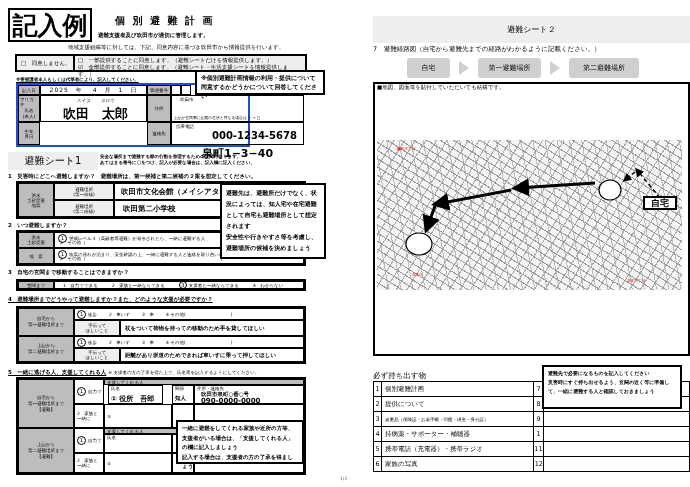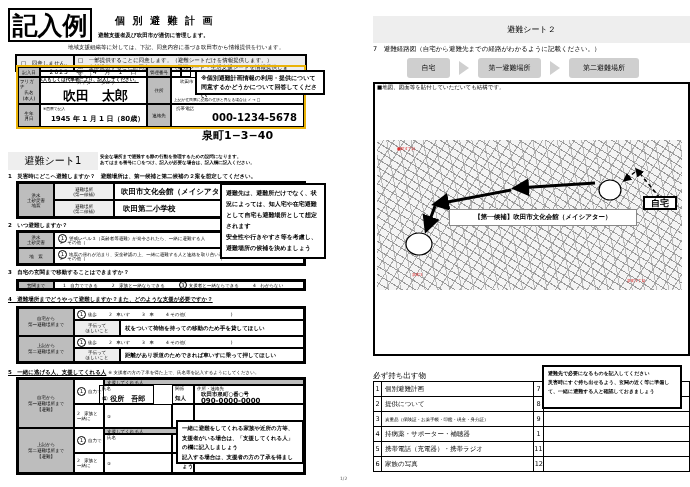--- a/index.html
+++ b/index.html
@@ -38,21 +38,21 @@
 <div class="abs lgray sm" style="left:75px;top:54px;width:232px;height:18px;border:2px solid #000;border-left:none;padding:1px 3px;line-height:7px;">
   <div>□　一部提供することに同意します。（避難シートだけを情報提供します。）</div>
   <div>☑　全部提供することに同意します。（避難シート・生活支援シートを情報提供します。）</div>
 </div>
 <div class="abs callout" style="left:195px;top:70px;width:130px;height:25px;font-size:6px;line-height:9px;padding:1px 4px;">
   <div>※個別避難計画情報の利用・提供について</div>
   <div>同意するかどうかについて回答してください</div>
 </div>
 <div class="abs bold tiny" style="left:16px;top:77px;text-decoration:underline;">※要援護者本人もしくは代筆者により、記入してください。</div>
 
-<div class="abs" style="left:16px;top:65px;width:290px;height:64px;border:2px solid #eab308;">
+<div class="abs" style="left:16px;top:83px;width:234px;height:64px;border:2px solid #1d4ed8;">
   <div class="abs gray center tiny b" style="left:0;top:0;width:22px;height:10px;">記入日</div>
   <div class="abs center b" style="left:22px;top:0;width:107px;height:10px;font-size:6px;letter-spacing:1px;">2025　年　 4　月　1　日</div>
   <div class="abs gray center tiny b" style="left:129px;top:0;width:24px;height:10px;">管理番号</div>
   <div class="abs b" style="left:153px;top:0;width:10px;height:10px;"></div>
   <div class="abs b" style="left:163px;top:0;width:10px;height:10px;"></div>
 
   <div class="abs gray b" style="left:0;top:10px;width:22px;height:27px;">
     <div class="tiny" style="padding:1px;">フリガナ</div>
     <div class="tiny center" style="white-space:pre;line-height:6px;">氏名
 (本人)</div>
@@ -64,24 +64,20 @@
   </div>
   <div class="abs gray center tiny b" style="left:129px;top:10px;width:24px;height:27px;">住所</div>
   <div class="abs b" style="left:153px;top:10px;width:133px;height:27px;">
     <span class="abs tiny" style="left:8px;top:1px;">吹田市</span>
     <span class="abs bold" style="left:30px;top:2px;font-size:11px;margin-top:48px;">泉町1−3−40</span>
     <span class="abs" style="left:2px;top:19px;font-size:3.8px;">上記が住民票に記載の住所と異なる場合は ✓ → □</span>
   </div>
 
   <div class="abs gray center tiny b" style="left:0;top:37px;width:22px;height:23px;white-space:pre;">生年
 月日</div>
-  <div class="abs b" style="left:22px;top:37px;width:107px;height:23px;">
-    <span class="abs" style="left:2px;top:1px;font-size:3.8px;">※西暦で記入</span>
-    <span class="abs bold" style="left:10px;top:9px;font-size:7px;">1945 年 1 月 1 日（80歳）</span>
-  </div>
   <div class="abs gray center tiny b" style="left:129px;top:37px;width:24px;height:23px;">連絡先</div>
   <div class="abs b" style="left:153px;top:37px;width:133px;height:23px;">
     <span class="abs tiny" style="left:4px;top:1px;">携帯電話</span>
     <span class="abs bold" style="left:40px;top:7px;font-size:10px;">000-1234-5678</span>
   </div>
 </div>
 
 <div class="abs lgray center" style="left:8px;top:152px;width:90px;height:18px;font-size:10px;">避難シート1</div>
 <div class="abs bold tiny" style="left:100px;top:154px;line-height:6px;">
   <div>安全な場所まで避難する際の行動を整理するための設問になります。</div>
@@ -162,21 +158,21 @@
   <div class="abs gray center tiny b" style="left:0;top:0;width:56px;height:49px;white-space:pre;line-height:6px;">自宅から
 第一避難場所まで
 【避難】</div>
   <div class="abs b tiny vc" style="left:56px;top:0;width:30px;height:25px;padding-left:2px;">
       <span class="circ">1</span>
       <span>自力で</span>
     </div>
   <div class="abs b tiny vc" style="left:56px;top:25px;width:30px;height:24px;padding-left:2px;white-space:pre;line-height:5px;">2　家族と
 一緒に</div>
   <div class="abs gray tiny b" style="left:86px;top:0;width:200px;height:6px;padding-left:2px;line-height:5px;">支援してくれる人</div>
-  <div class="abs b" style="left:81px;top:6px;width:55px;height:19px;">
+  <div class="abs b" style="left:90px;top:6px;width:55px;height:19px;">
     <span class="abs tiny" style="left:2px;top:0;">氏名</span>
     <span class="abs bold" style="left:2px;top:8px;font-size:7px;">① 役所　吾郎</span>
   </div>
   <div class="abs b" style="left:154px;top:6px;width:22px;height:19px;">
     <span class="abs tiny" style="left:2px;top:0;">関係</span>
     <span class="abs bold sm" style="left:2px;top:9px;">知人</span>
   </div>
   <div class="abs b" style="left:176px;top:6px;width:110px;height:19px;">
     <span class="abs tiny" style="left:2px;top:0;">住所・連絡先</span>
     <span class="abs bold sm" style="left:6px;top:5px;">吹田市泉町○番○号</span>
@@ -235,21 +231,20 @@
       </defs>
       <line x1="218" y1="43" x2="140" y2="48" stroke="#000" stroke-width="3" marker-end="url(#ah)"></line>
       <line x1="134" y1="50" x2="60" y2="64" stroke="#000" stroke-width="3" marker-end="url(#ah)"></line>
       <line x1="58" y1="66" x2="50" y2="88" stroke="#000" stroke-width="3" marker-end="url(#ah)"></line>
       <line x1="283" y1="58" x2="260" y2="30" stroke="#000" stroke-width="1.5" stroke-dasharray="4,3" marker-end="url(#ah)"></line>
       <line x1="258" y1="32" x2="248" y2="40" stroke="#000" stroke-width="1.5" stroke-dasharray="4,3" marker-end="url(#ah)"></line>
       <ellipse cx="233" cy="50" rx="11" ry="10" fill="#fff" stroke="#000" stroke-width="1.2"></ellipse>
       <ellipse cx="42" cy="104" rx="13" ry="11" fill="#fff" stroke="#000" stroke-width="1.2"></ellipse>
     </svg>
     <div class="abs bb center bold" style="left:266px;top:56px;width:34px;height:14px;background:#fff;font-size:9px;">自宅</div>
-    <div class="abs center bold" style="left:72px;top:69px;width:188px;height:17px;background:#fff;border:1px solid #888;font-size:6.5px;">【第一候補】吹田市文化会館（メイシアター）</div>
   </div>
 </div>
 
 <div class="abs" style="left:373px;top:371px;font-size:7.5px;">必ず持ち出す物</div>
 <table class="abs" style="left:373px;top:381px;width:317px;">
   <tbody>
     <tr class="item-row">
         <td style="width:8px;padding:0;text-align:center;">1</td>
         <td style="width:152px;">個別避難計画</td>
         <td style="width:10px;padding:0;text-align:center;">7</td>

